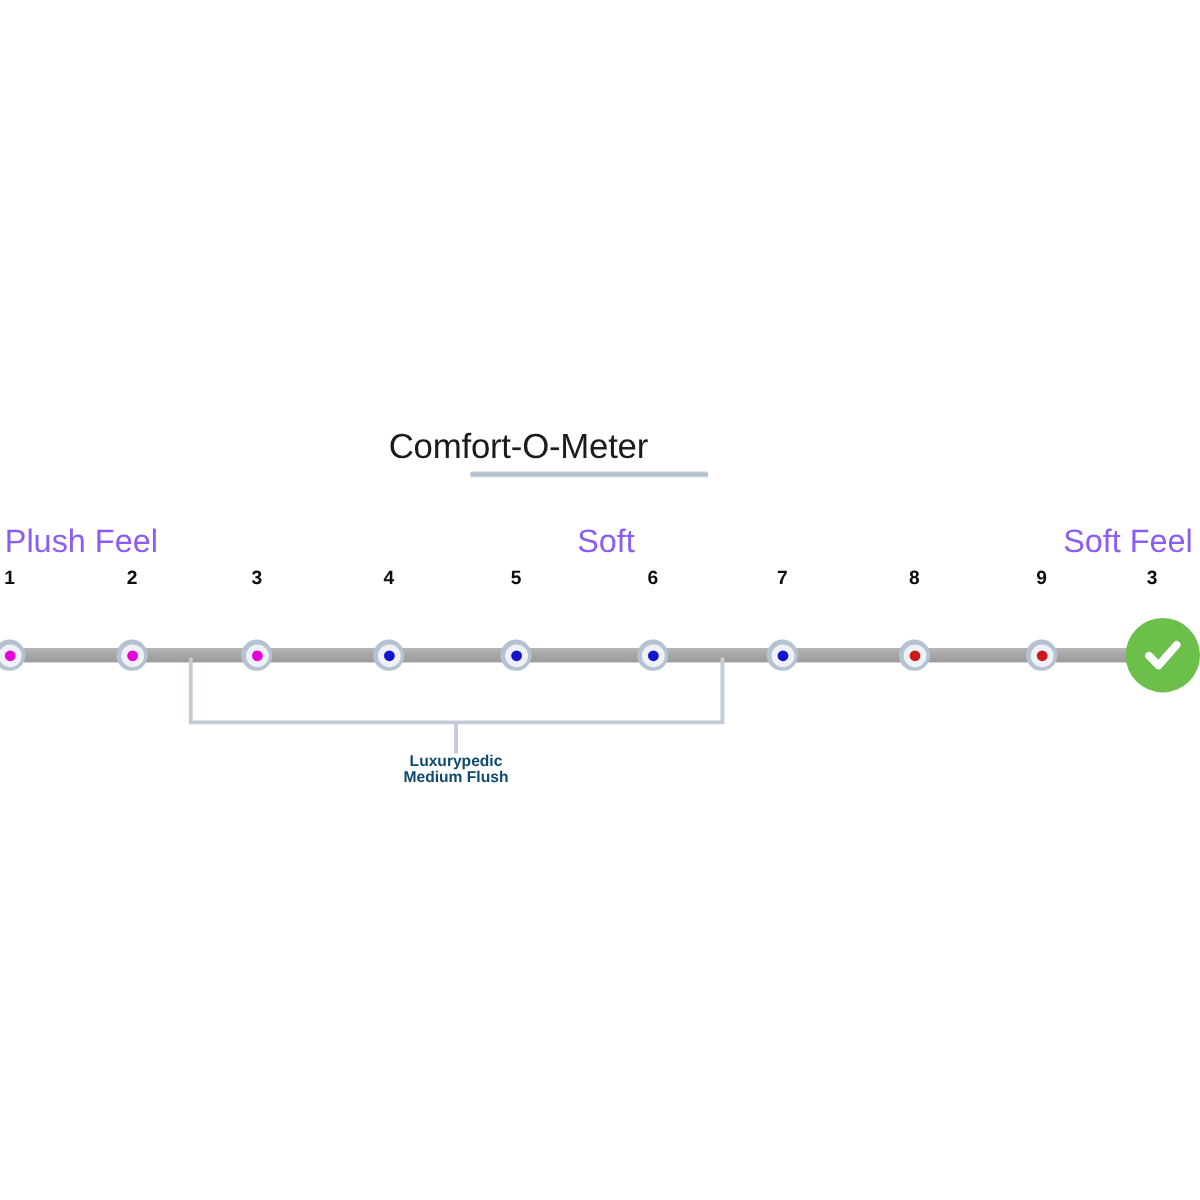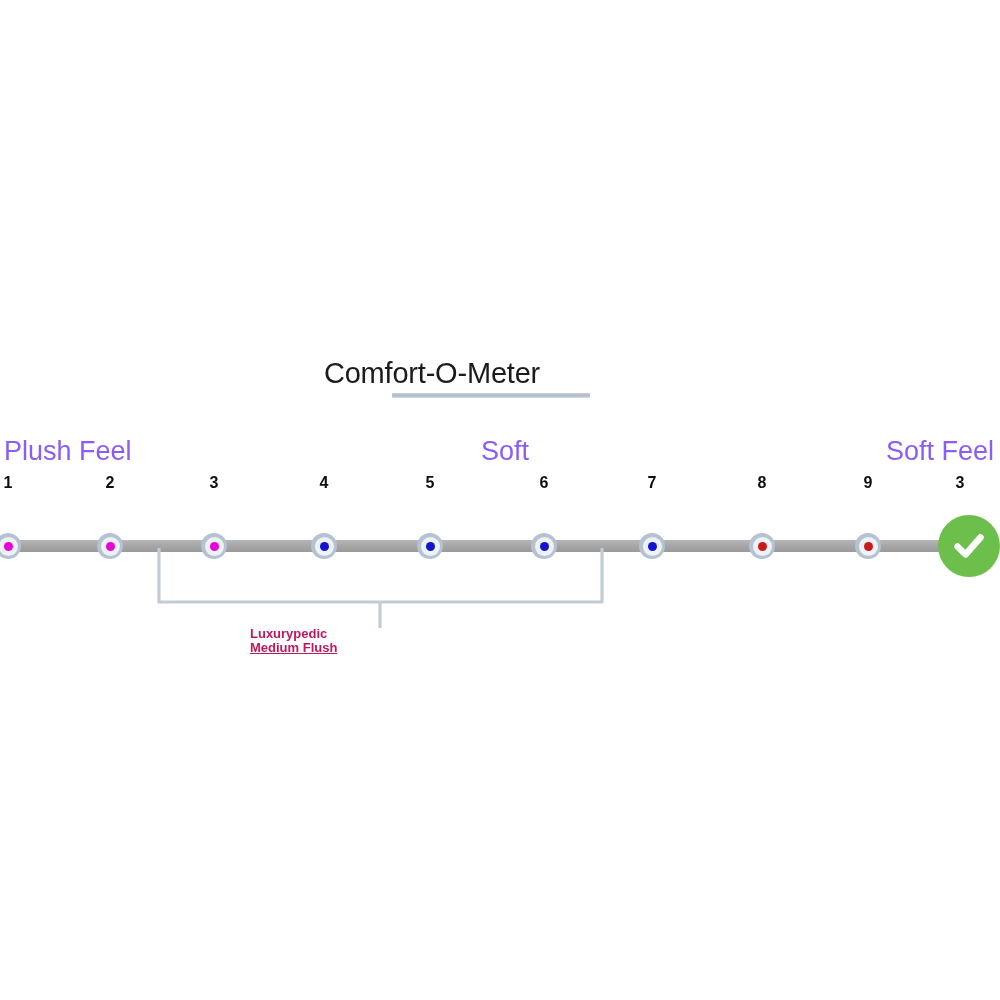--- a/index.html
+++ b/index.html
@@ -143,28 +143,28 @@
     top: 540px;
     width: 1000px;
     height: 110px;
     overflow: visible;
   }
   .annotation-text {
     position: absolute;
     top: 627px;
     width: 260px;
     margin-left: -130px;
-    text-align: left;
+    text-align: center;
     font-family: "Liberation Sans", sans-serif;
     font-size: 13px;
     font-weight: 700;
-    color: #be185d;
+    color: #0c4a6e;
     line-height: 13.5px;
   }
-  .annotation-text .line2 { display: block; text-decoration: underline; }
+  .annotation-text .line2 { display: block; }
 </style>
 </head>
 <body>
 
 <div id="scale-figure">
 
   <div class="title-block">
     <div class="chart-title">Comfort-O-Meter</div>
   </div>
   <div class="title-underline"></div>

